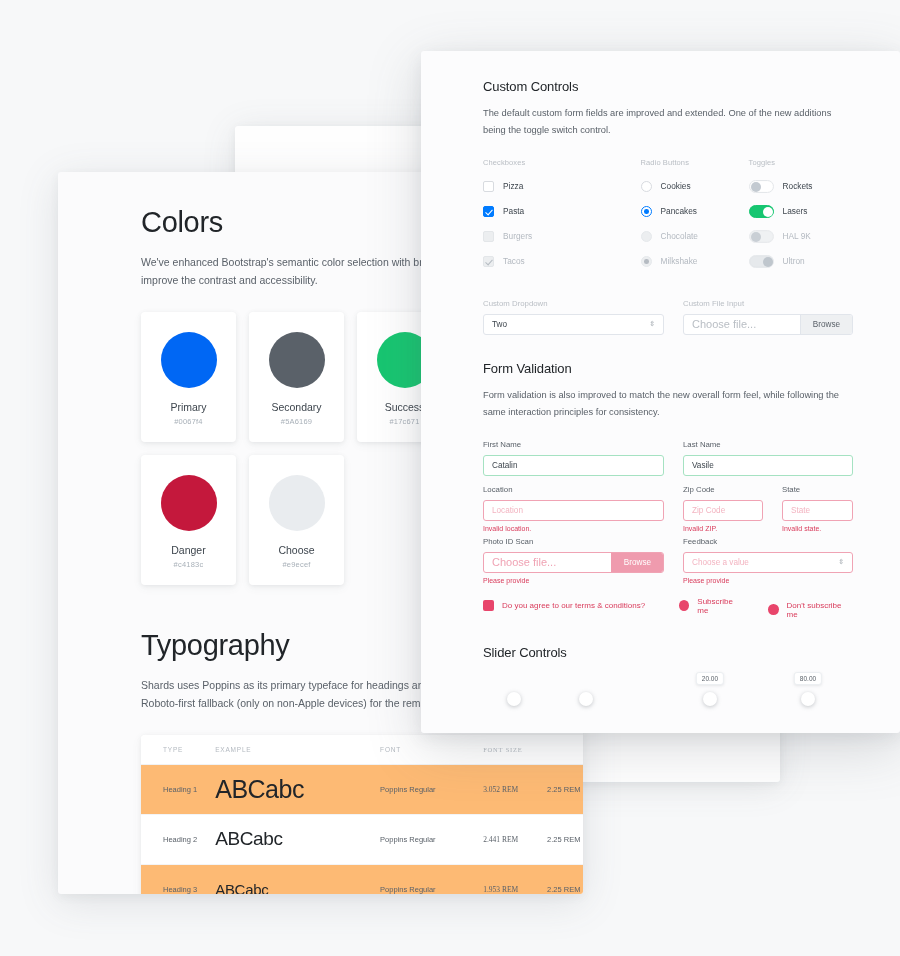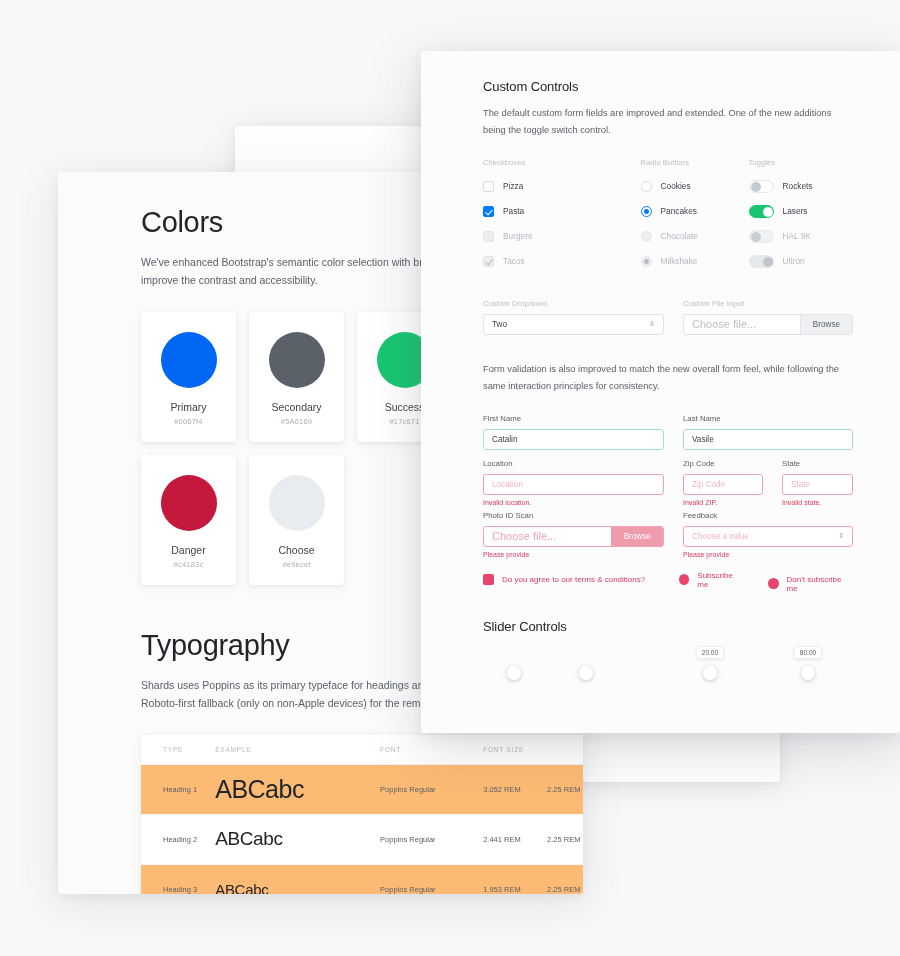--- a/index.html
+++ b/index.html
@@ -68,21 +68,21 @@
     border-bottom: 1px solid #f0f2f4;
   }
   .typo-table td {
     font-size: 7.5px; color: #5a6169; padding: 0; height: 50px;
     vertical-align: middle; border-bottom: 1px solid #f3f4f6;
   }
   .typo-table tr.alt td, .typo-table tr.alt th { background: #fdba74; }
   .c-type { width: 72px; padding-left: 22px !important; }
   .c-ex   { width: 160px; }
   .c-font { width: 100px; }
-  .c-size { width: 62px; }
+  .c-size { width: 62px; font-family: Liberation Serif, serif; }
   .c-lh   { width: 62px; }
   .ex-h1 { font-size: 25px; color: #212529; letter-spacing: -.5px; }
   .ex-h2 { font-size: 19px; color: #212529; letter-spacing: -.4px; }
   .ex-h3 { font-size: 15px; color: #212529; letter-spacing: -.3px; }
 
   
   .front-pad { padding: 28px 47px 0 62px; }
   .sec-title { font-size: 13px; color: #212529; font-weight: 500; letter-spacing: -.1px; }
   .sec-desc {
     font-size: 9.3px; color: #5a6169; line-height: 1.82;
@@ -343,20 +343,21 @@
         <div style="width:170px;">
           <div class="fld-label">Custom File Input</div>
           <div class="filein">
             <span class="fname">Choose file...</span>
             <span class="browse">Browse</span>
           </div>
         </div>
       </div>
 
       <div style="margin-top:26px;">
+        <div class="sec-title">Form Validation</div>
         <div class="sec-desc">Form validation is also improved to match the new overall form feel, while following the same interaction principles for consistency.</div>
 
         <div style="display:flex; gap:19px;">
           <div style="width:181px;">
             <div class="fld-label dark">First Name</div>
             <div class="input valid">
               <span>Catalin</span>
             </div>
           </div>
           <div style="width:170px;">

